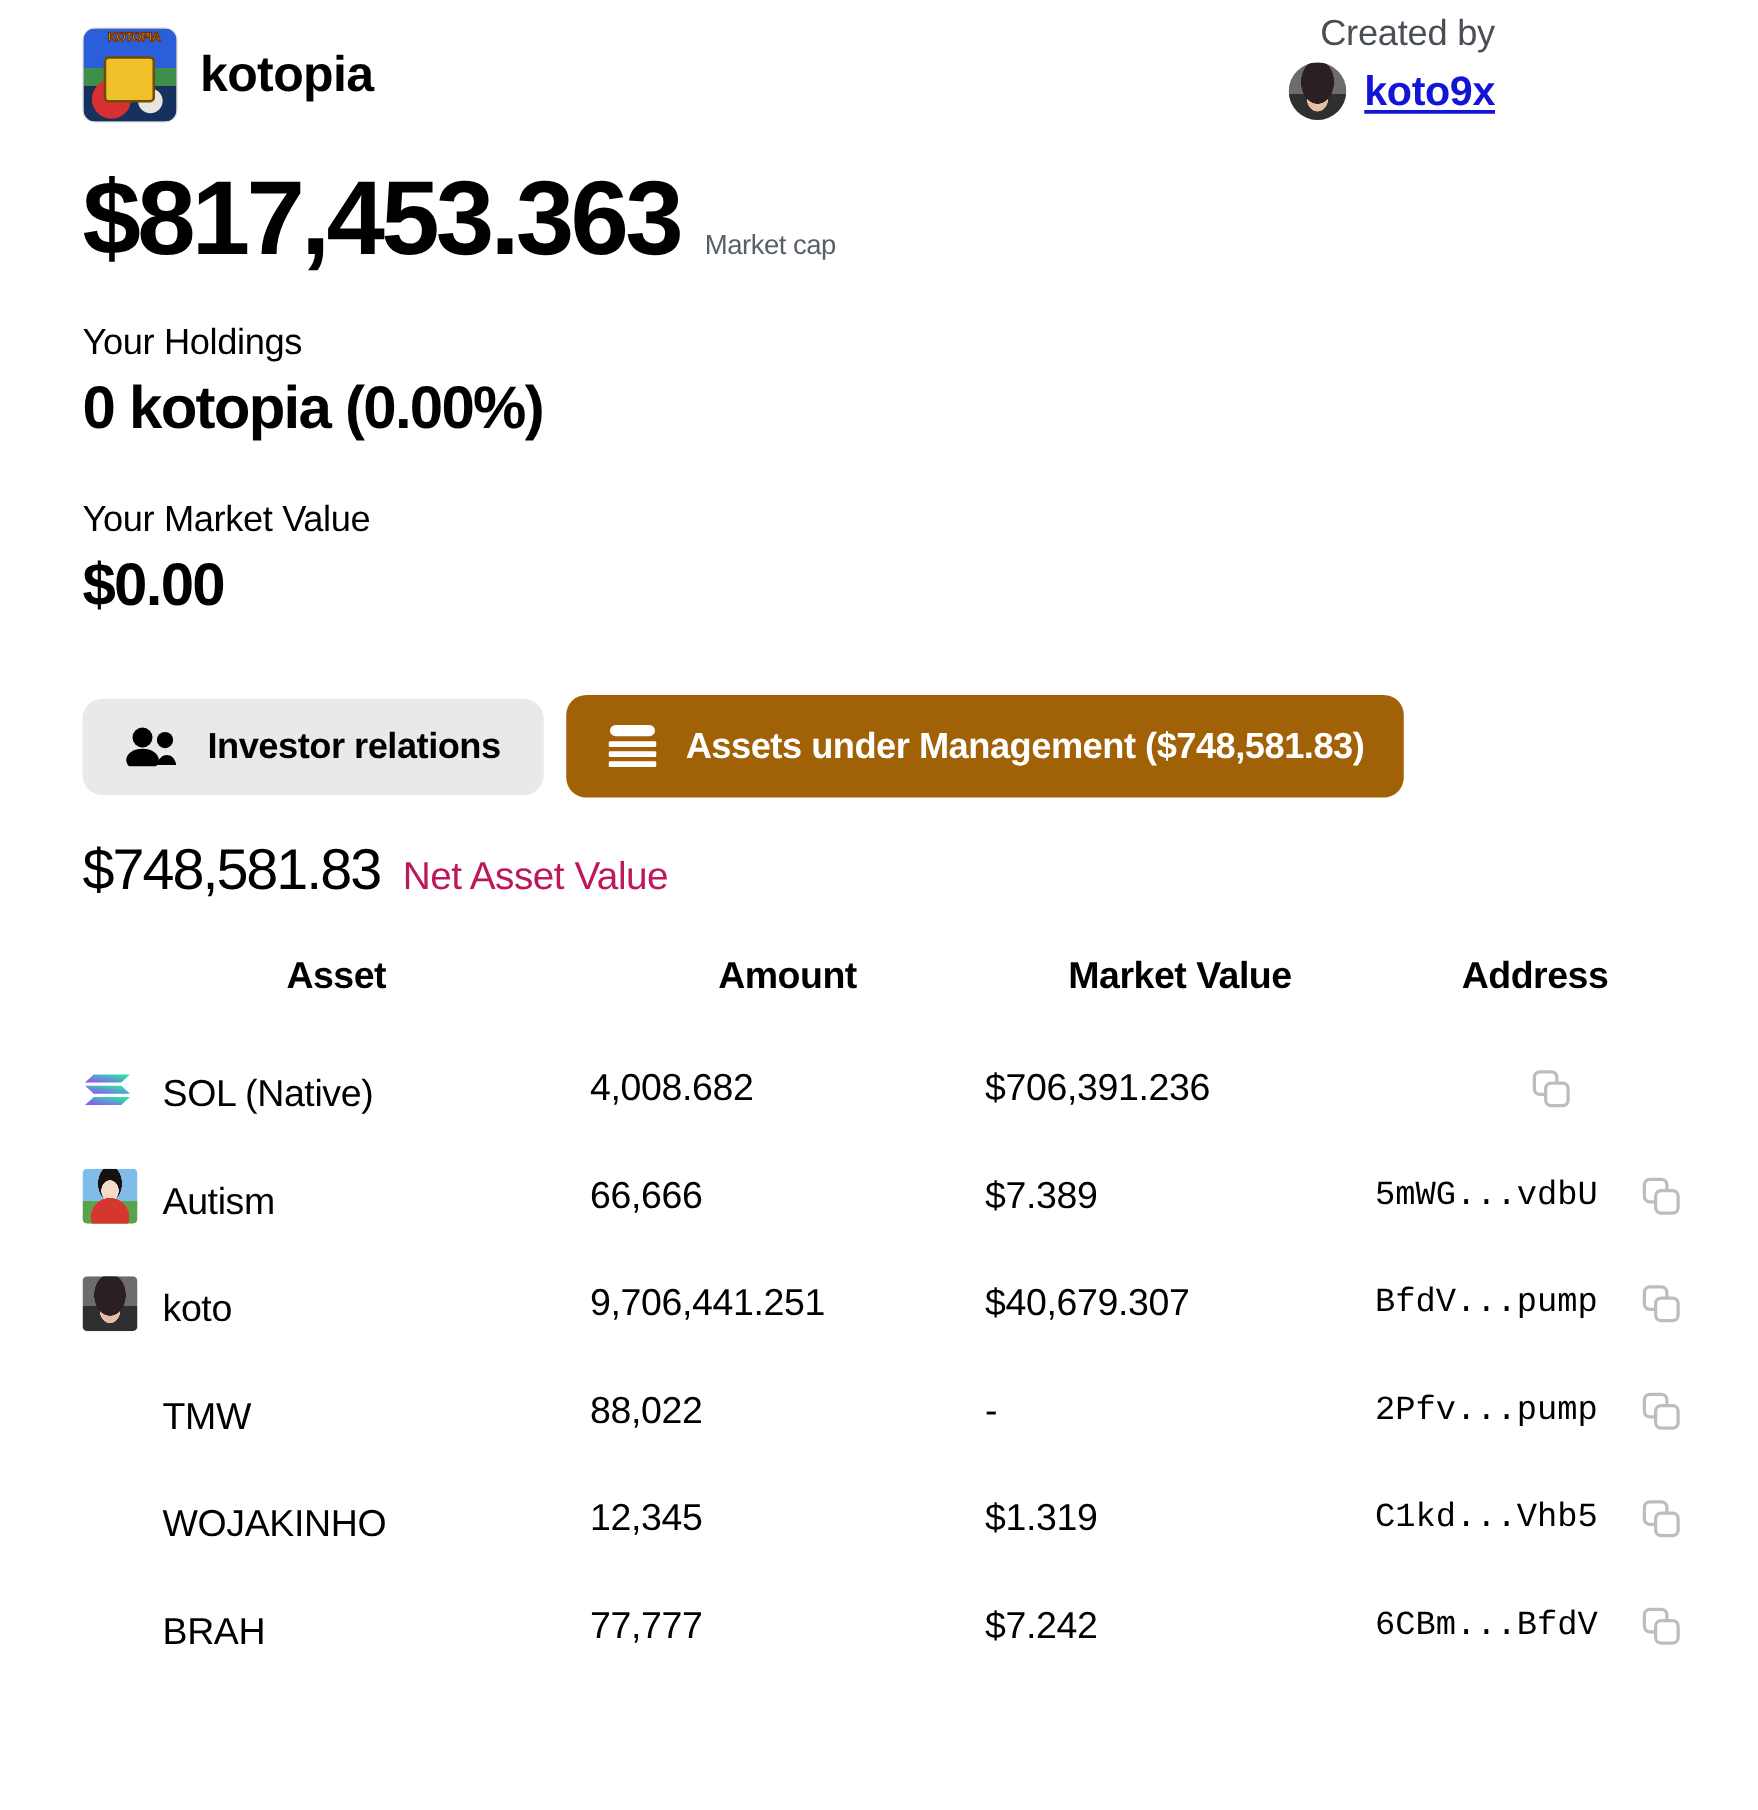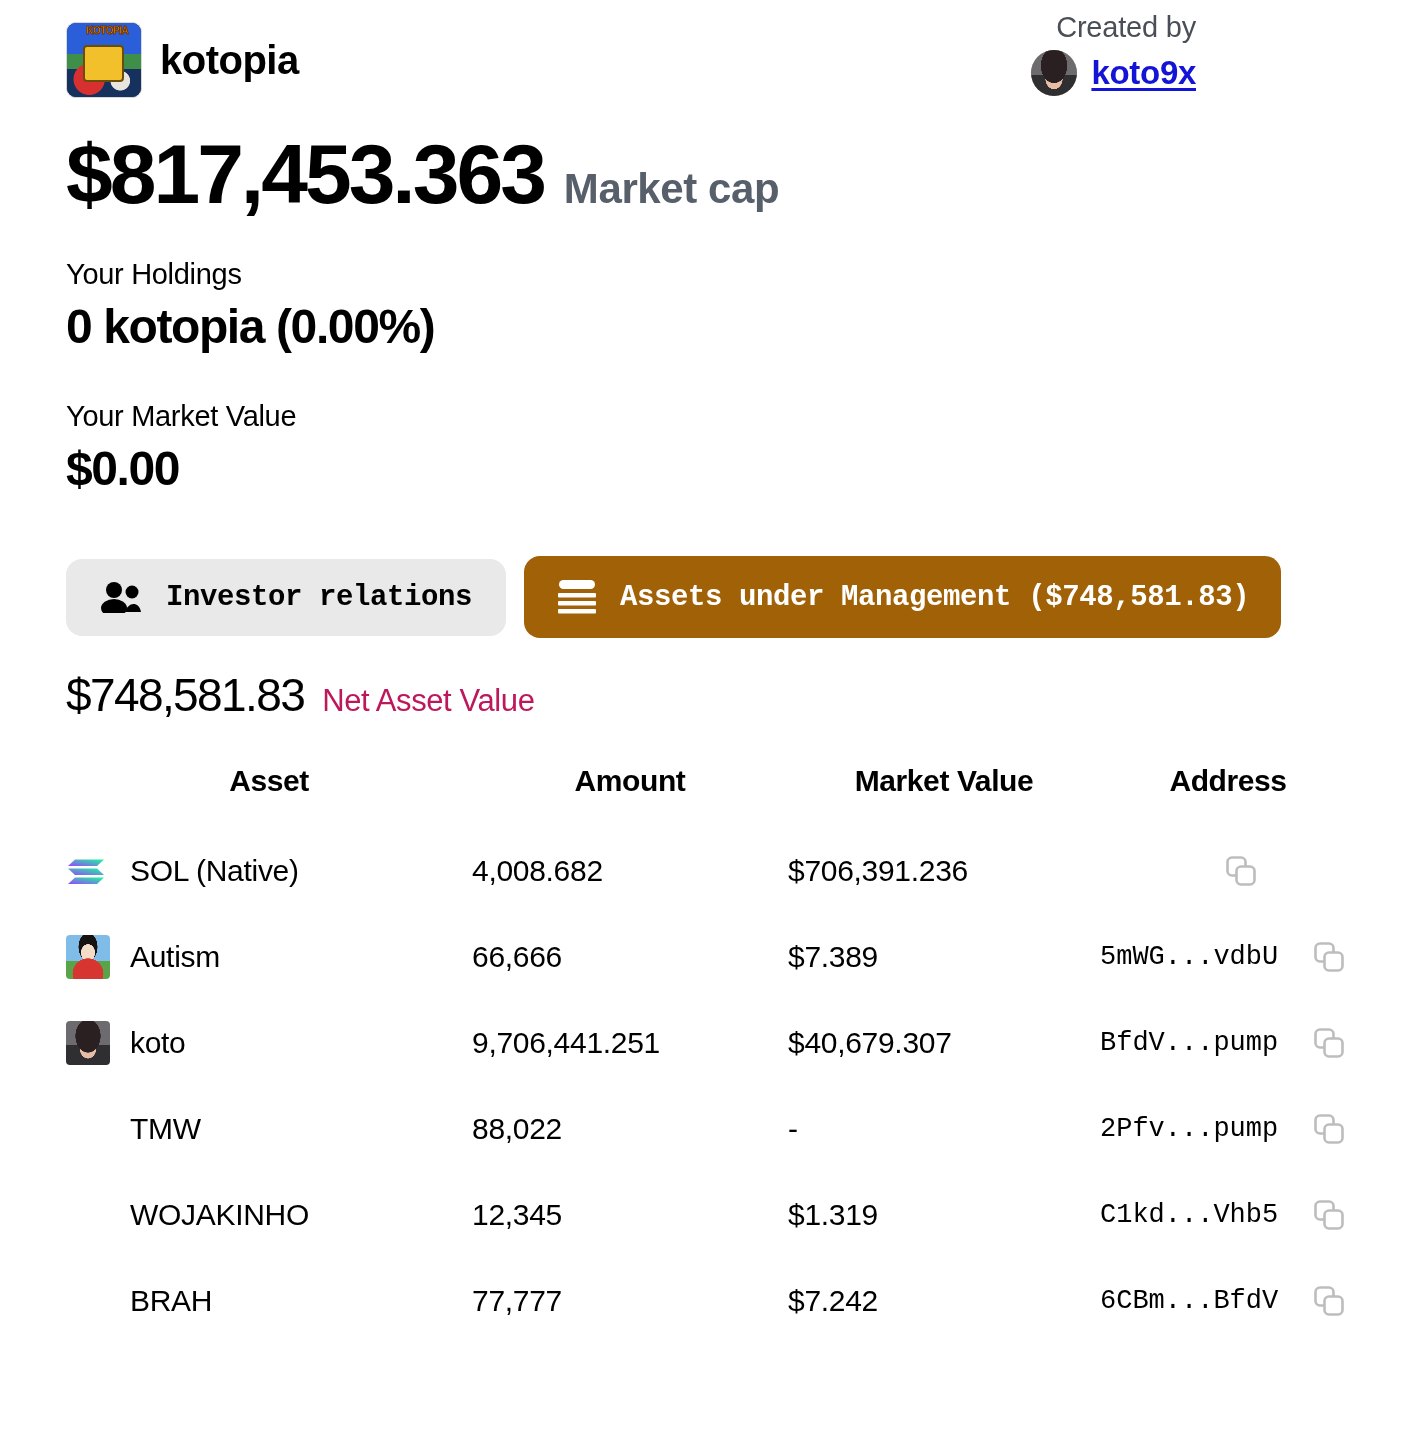--- a/index.html
+++ b/index.html
@@ -113,23 +113,23 @@
   }
 
   .mcap-value {
     font-size: 84px;
     font-weight: 800;
     letter-spacing: -3px;
     line-height: 1;
   }
 
   .mcap-label {
-    font-size: 42px;
+    font-size: 22px;
     color: #575f6b;
-    font-weight: 700;
+    font-weight: 400;
     letter-spacing: -0.4px;
   }
 
   .mcap-change {
     margin-top: 26px;
     font-size: 35px;
     font-weight: 700;
     color: #49a05c;
     letter-spacing: -0.6px;
   }
@@ -160,21 +160,21 @@
     align-items: center;
     gap: 18px;
   }
 
   .btn {
     display: flex;
     align-items: center;
     gap: 22px;
     border: none;
     cursor: pointer;
-    font-family: Liberation Mono, monospace;
+    font-family: Liberation Sans, sans-serif;
     white-space: nowrap;
   }
 
   .btn-secondary {
     background: #e9e9e9;
     color: #000000;
     border-radius: 16px;
     padding: 22px 34px;
     font-size: 29px;
     font-weight: 600;
@@ -241,21 +241,21 @@
     font-size: 30px;
     font-weight: 400;
     letter-spacing: -0.3px;
     padding: 21px 0;
     vertical-align: middle;
     color: #000;
   }
 
   .asset-cell {
     display: flex;
-    align-items: center;
+    align-items: flex-end;
     gap: 20px;
   }
 
   .asset-icon {
     width: 44px;
     height: 44px;
     flex: 0 0 auto;
     border-radius: 4px;
     overflow: hidden;
     position: relative;

